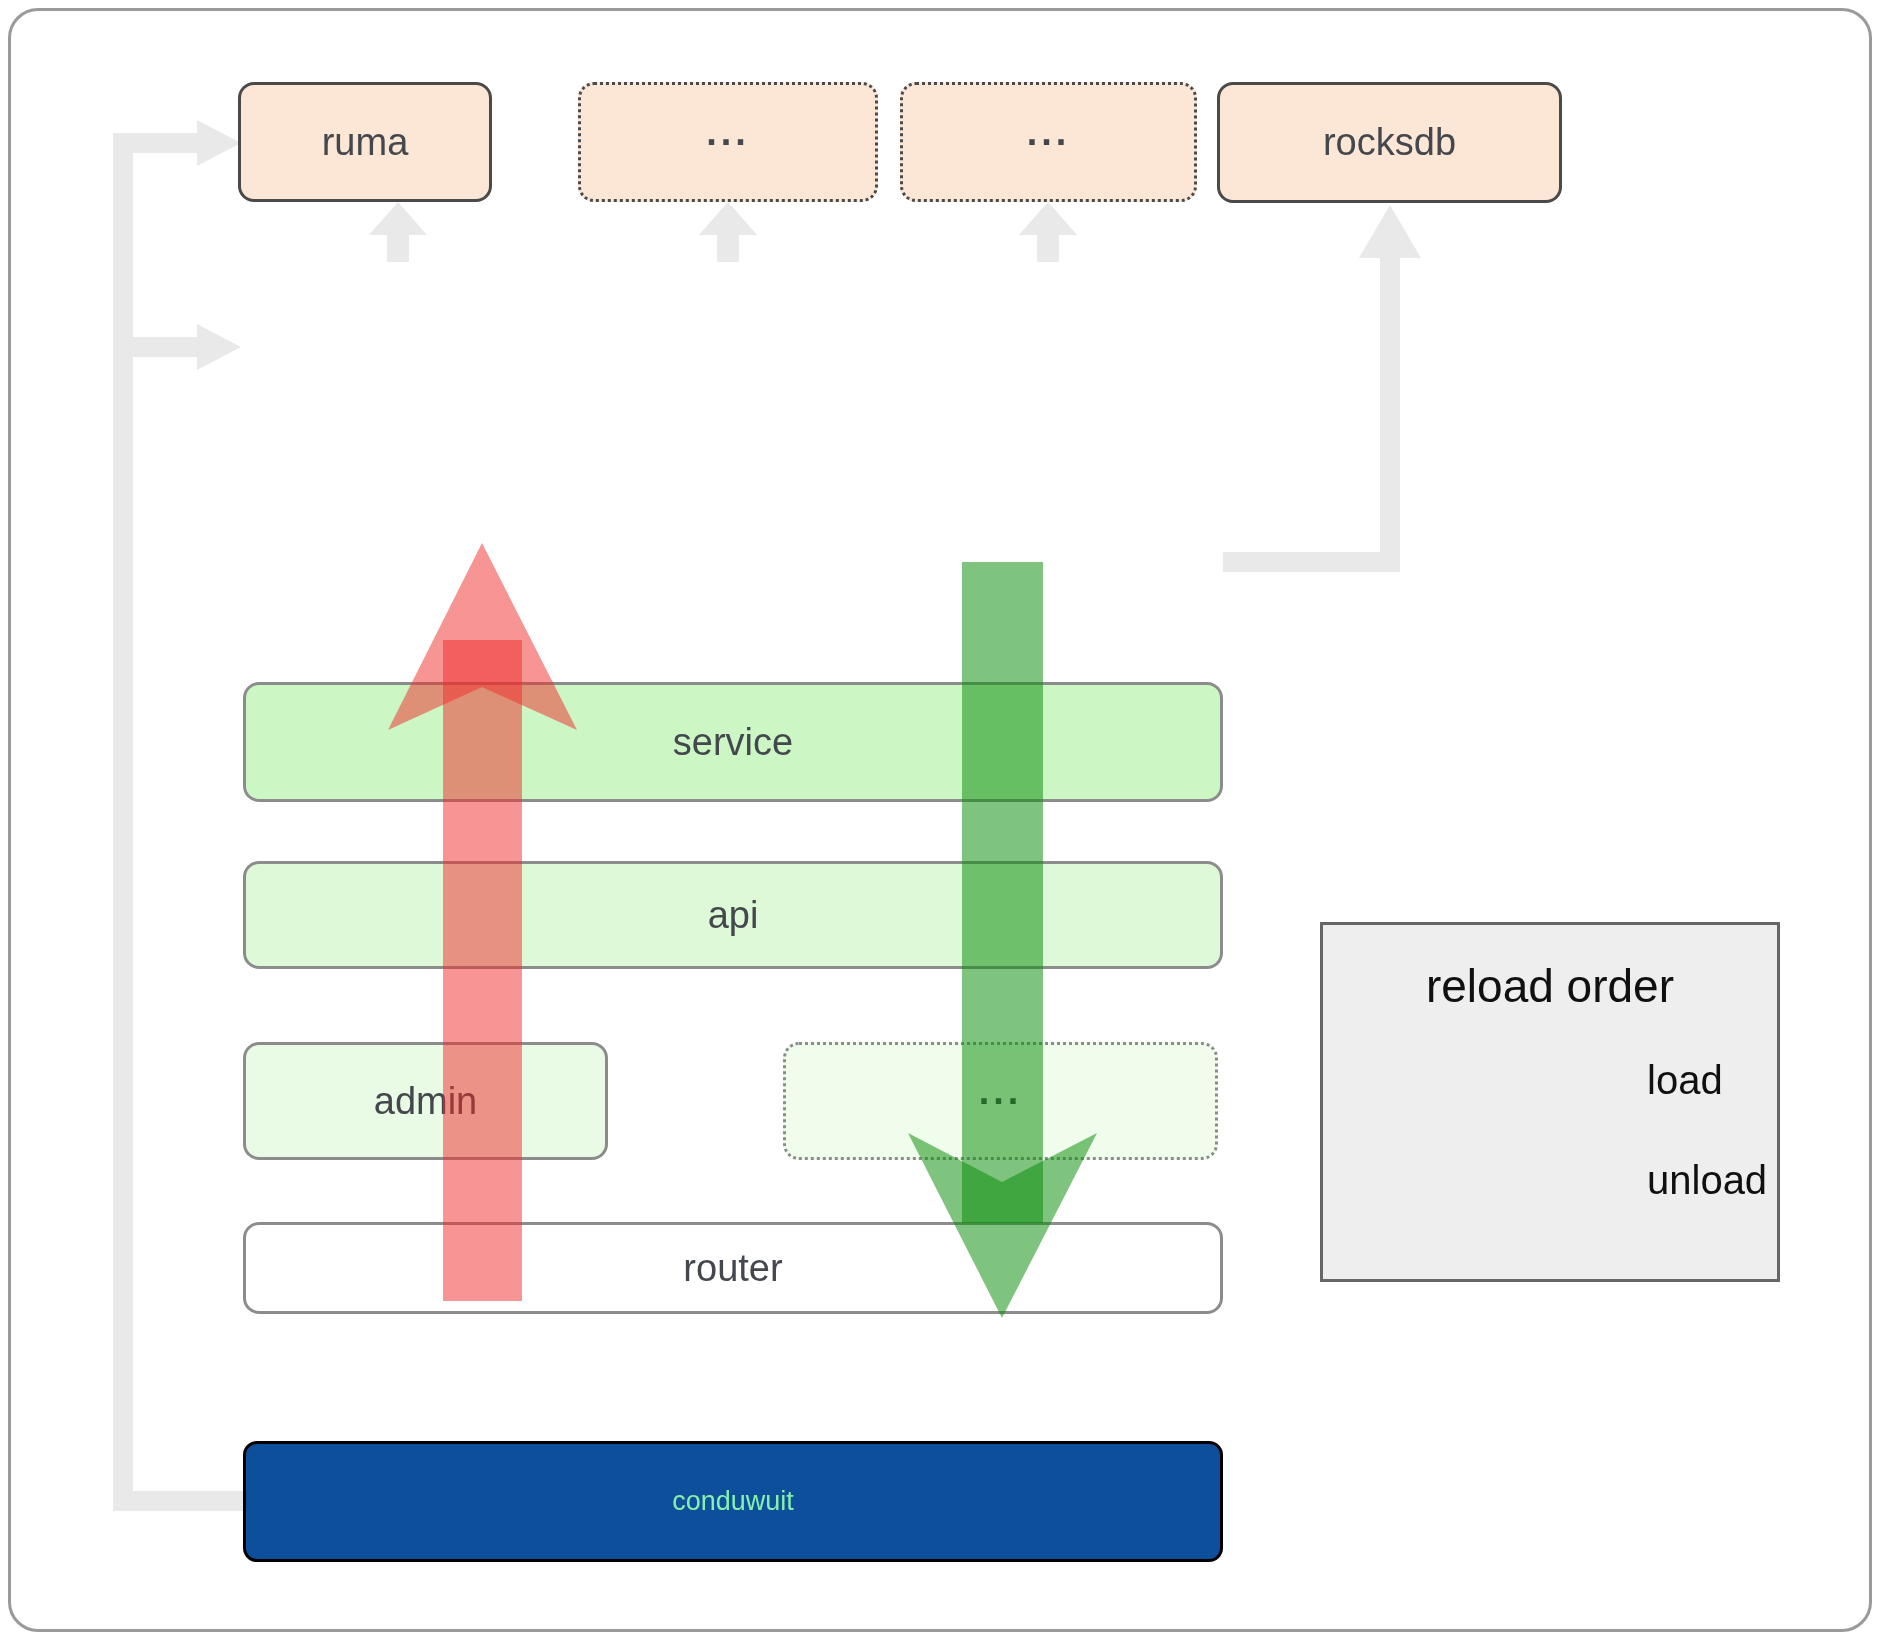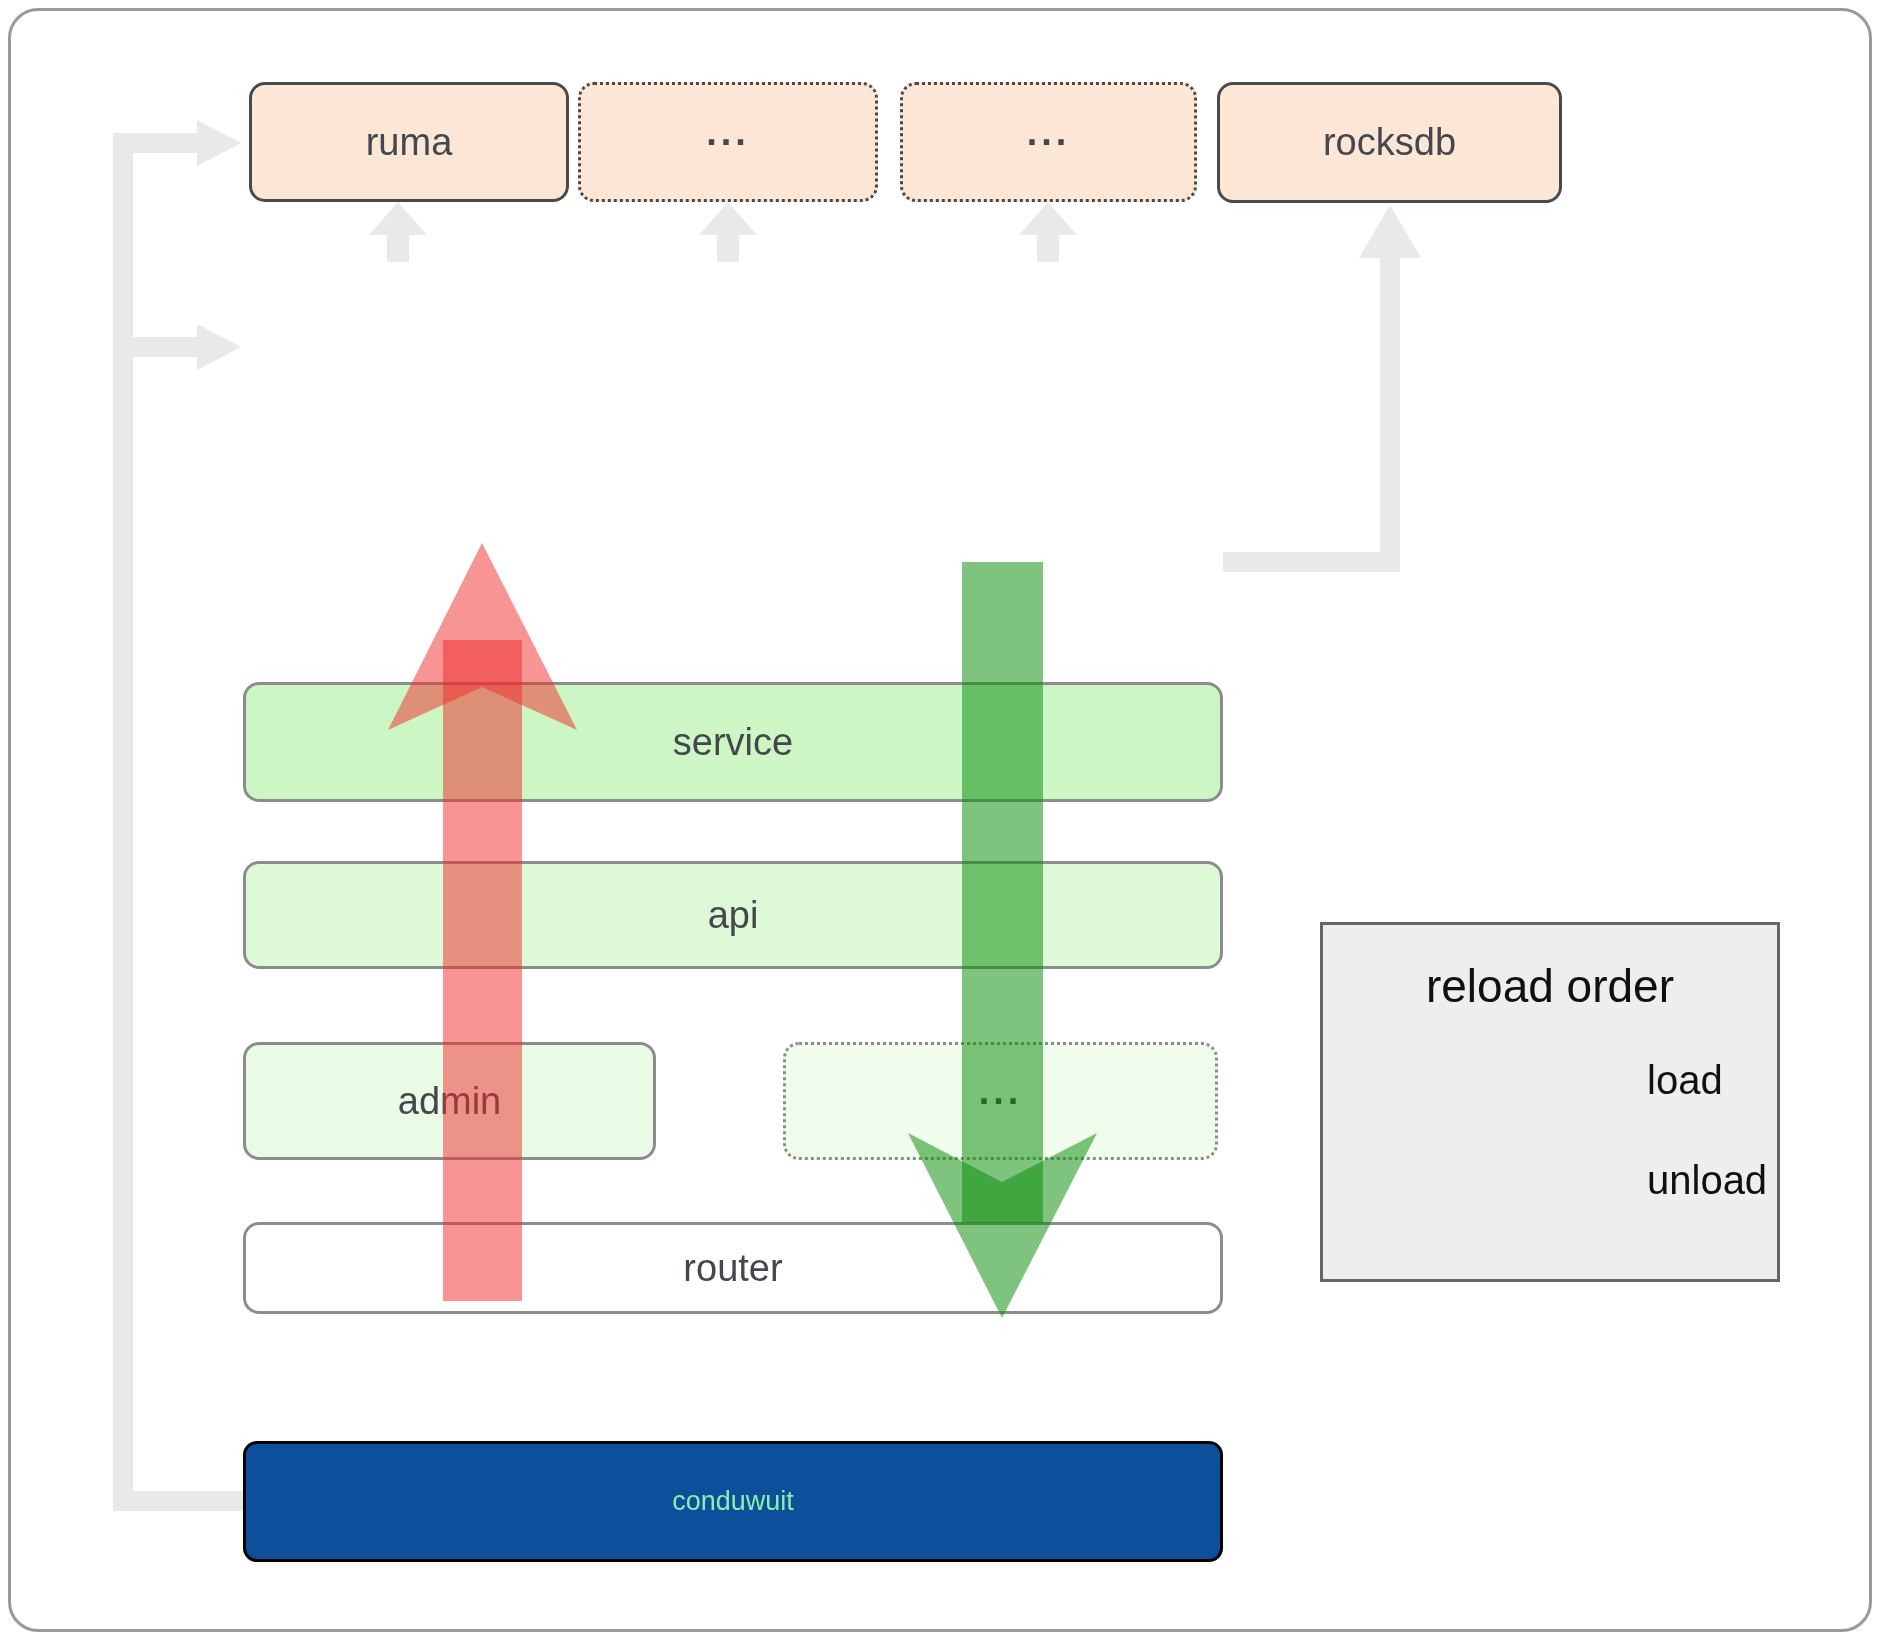--- a/index.html
+++ b/index.html
@@ -7,29 +7,29 @@
   #stage{position:relative;width:1883px;height:1643px;background:#fff;overflow:hidden;}
   #frame{position:absolute;left:8px;top:8px;width:1864px;height:1624px;
          border:3px solid var(--frame);border-radius:30px;box-sizing:border-box;}
   .lyr{position:absolute;left:0;top:0;width:1883px;height:1643px;pointer-events:none;}
 
   .box{position:absolute;box-sizing:border-box;border-radius:16px;
        display:flex;align-items:center;justify-content:center;}
   .box-label{font-size:38px;color:var(--label);white-space:nowrap;}
   .dots{font-weight:bold;letter-spacing:4px;transform:translateY(-10px);}
 
-  #b-ruma     {left:249px;top:82px;  width:320px;height:120px;background:var(--peach);border:3px solid var(--border-dark);}
+  #b-ruma     {left:238px;top:82px;  width:254px;height:120px;background:var(--peach);border:3px solid var(--border-dark);}
   #b-dots1    {left:578px;top:82px;  width:300px;height:120px;background:var(--peach);border:3px dotted var(--border-dark);}
   #b-dots2    {left:900px;top:82px;  width:297px;height:120px;background:var(--peach);border:3px dotted var(--border-dark);}
   #b-rocksdb  {left:1217px;top:82px; width:345px;height:121px;background:var(--peach);border:3px solid var(--border-dark);}
   #b-core     {left:243px;top:262px; width:980px;height:185px;background:var(--blue);  border:3px solid var(--border-gray);}
   #b-database {left:243px;top:501px; width:980px;height:121px;background:var(--green-db);border:3px solid var(--border-gray);}
   #b-service  {left:243px;top:682px; width:980px;height:120px;background:var(--green-service);border:3px solid var(--border-gray);}
   #b-api      {left:243px;top:861px; width:980px;height:108px;background:var(--green-api);border:3px solid var(--border-gray);}
-  #b-admin    {left:243px;top:1042px;width:413px;height:118px;background:var(--green-admin);border:3px solid var(--border-gray);}
+  #b-admin    {left:243px;top:1042px;width:365px;height:118px;background:var(--green-admin);border:3px solid var(--border-gray);}
   #b-dots3    {left:783px;top:1042px;width:435px;height:118px;background:var(--green-admin2);border:3px dotted var(--border-gray);}
   #b-router   {left:243px;top:1222px;width:980px;height:92px;background:#ffffff;border:3px solid var(--border-gray);}
   #b-conduwuit{left:243px;top:1441px;width:980px;height:121px;background:var(--navy);border:3px solid #000000;border-radius:14px;}
   #b-conduwuit .box-label{color:#86efac;font-size:27px;}
 
   .conn{fill:none;stroke:var(--line);stroke-width:20px;}
   .conn-head{fill:var(--line);}
   .arrow-red{fill:var(--red-arrow);fill-opacity:.50;}
   .arrow-green{fill:var(--green-arrow);fill-opacity:.52;}
   .arrow-red-leg{fill:var(--red-arrow);fill-opacity:.62;}

